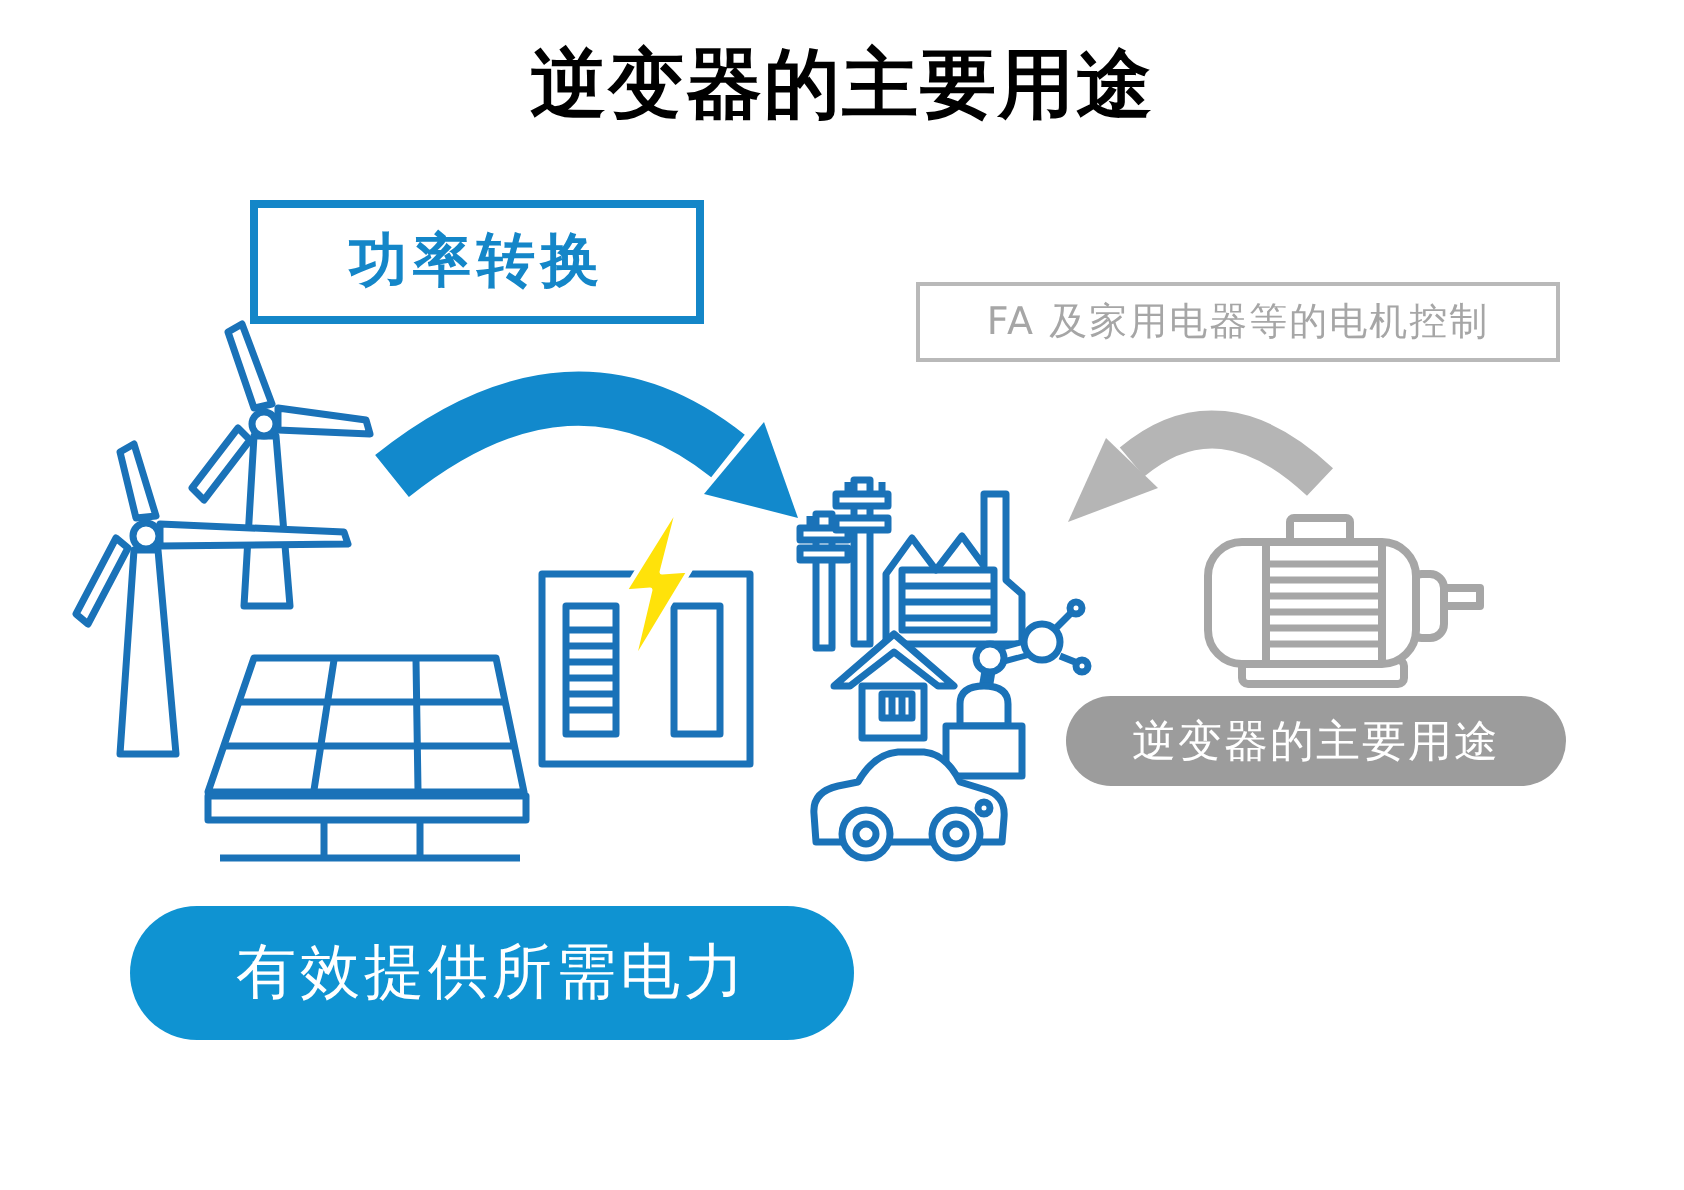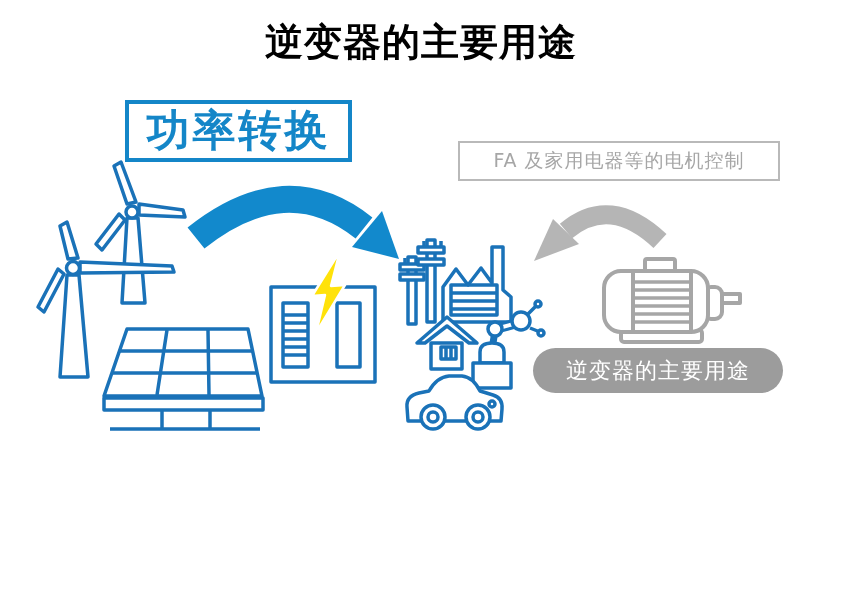--- a/index.html
+++ b/index.html
@@ -9,21 +9,21 @@
   }
   .abs{position:absolute;box-sizing:border-box;}
   .center{display:flex;align-items:center;justify-content:center;text-align:center;}
   .title{
     left:0;top:18px;width:842px;height:48px;
     font-size:38px;font-weight:700;color:var(--title-color,#000);letter-spacing:1px;
   }
   .power-box{
     left:125px;top:100px;width:227px;height:62px;
     border:4px solid var(--box-blue,#1486c8);
-    color:var(--box-blue,#1486c8);font-size:43px;font-weight:600;letter-spacing:3px;
+    color:var(--box-blue,#1486c8);font-size:29px;font-weight:600;letter-spacing:3px;
     background:#fff;
   }
   .fa-box{
     left:458px;top:141px;width:322px;height:40px;
     border:2px solid var(--border-gray,#b9b9b9);
     color:var(--text-gray,#a6a6a6);font-size:19px;letter-spacing:1px;background:#fff;
   }
   .gray-pill{
     left:533px;top:348px;width:250px;height:45px;border-radius:23px;
     background:var(--pill-gray,#9c9c9c);color:#fff;font-size:22px;letter-spacing:1px;
@@ -149,14 +149,17 @@
   </div>
 
   <div class="abs center fa-box">
     <span>FA 及家用电器等的电机控制</span>
   </div>
 
   <div class="abs center gray-pill">
     <span>逆变器的主要用途</span>
   </div>
 
+  <div class="abs center blue-pill">
+    <span>有效提供所需电力</span>
+  </div>
 
 </div>
 
 </body></html>

